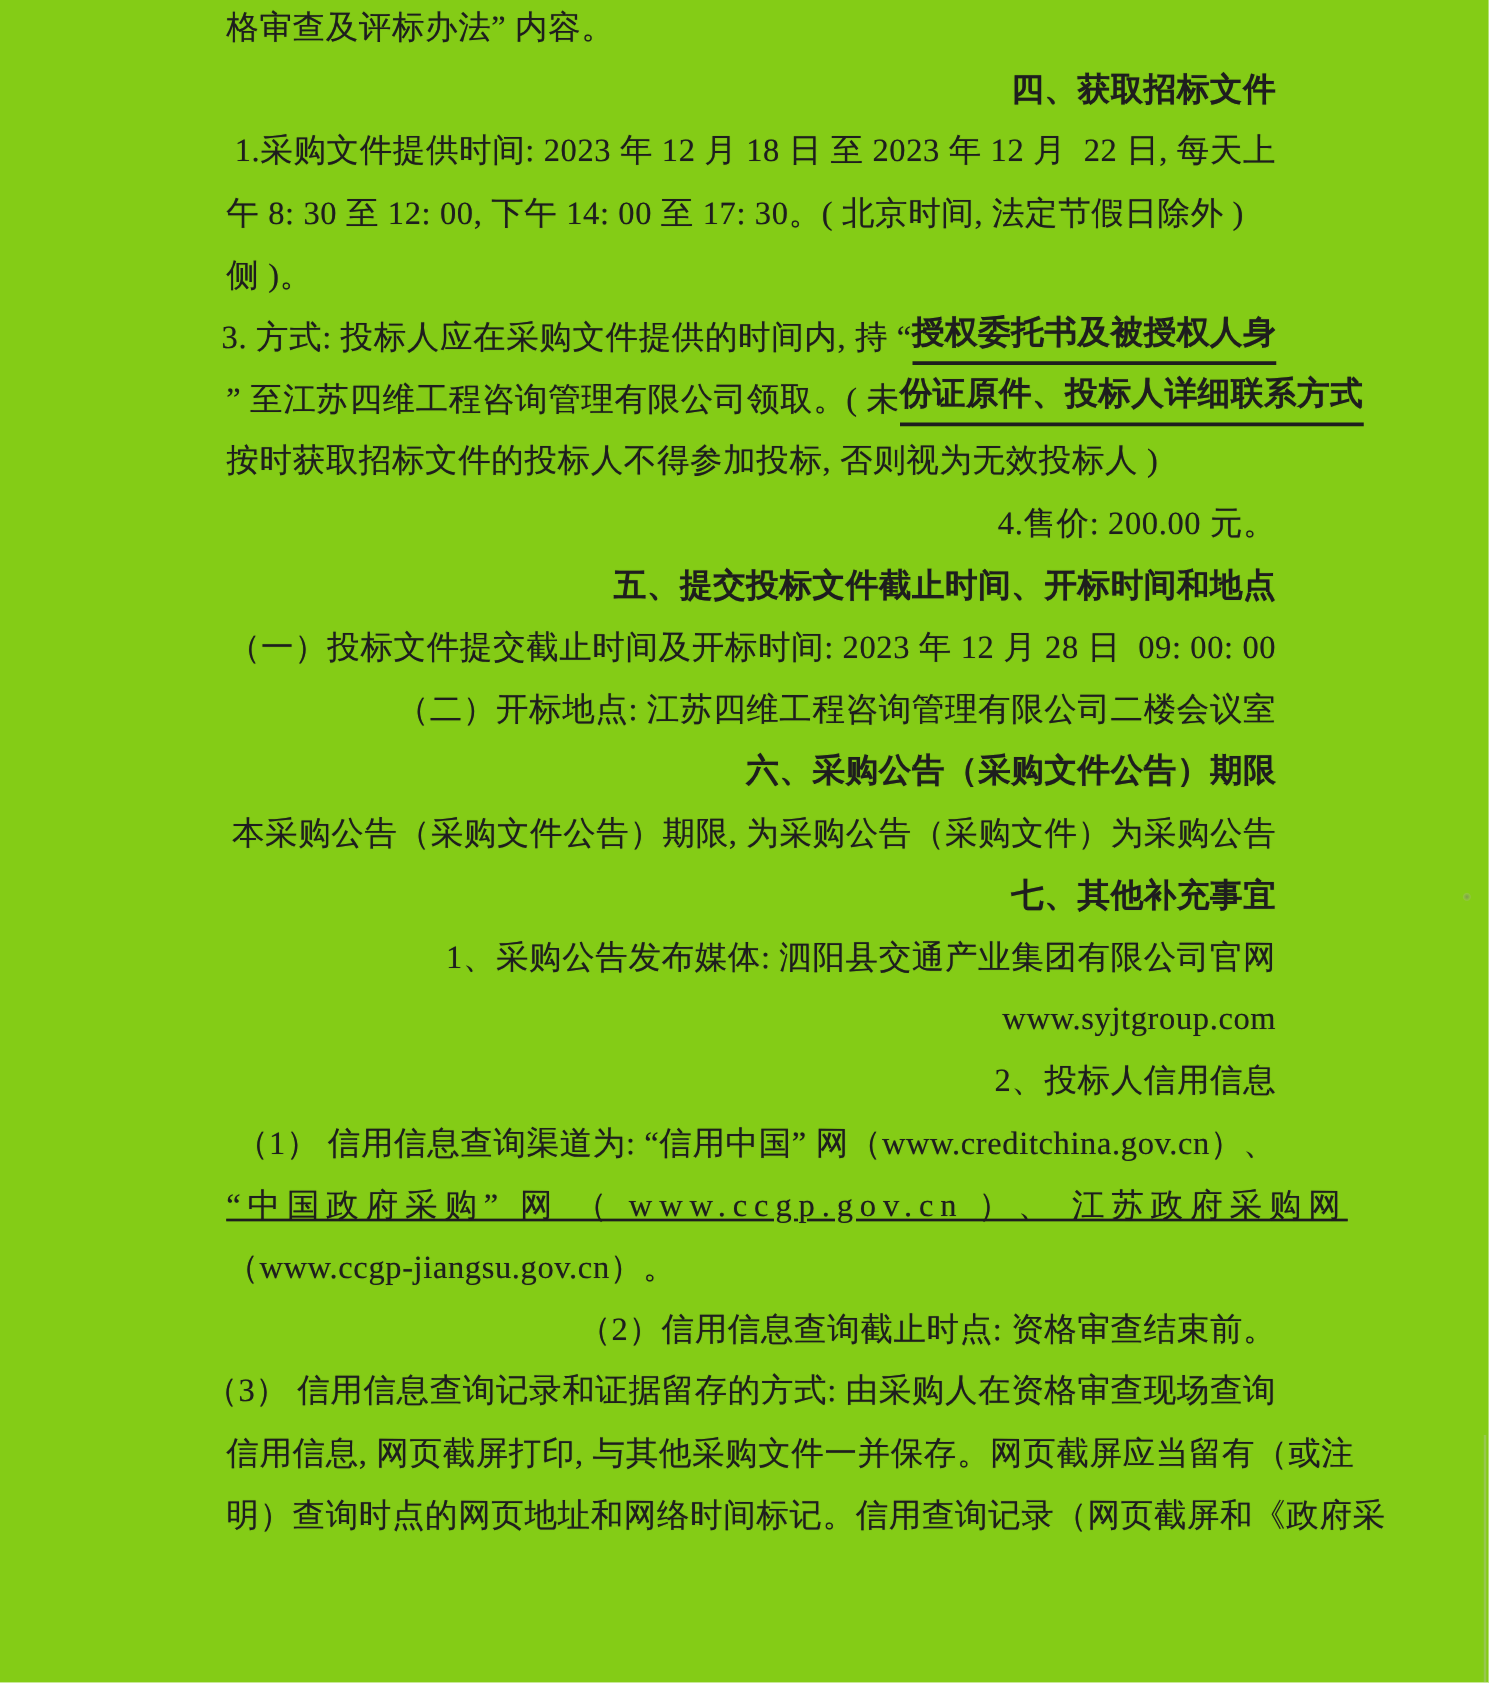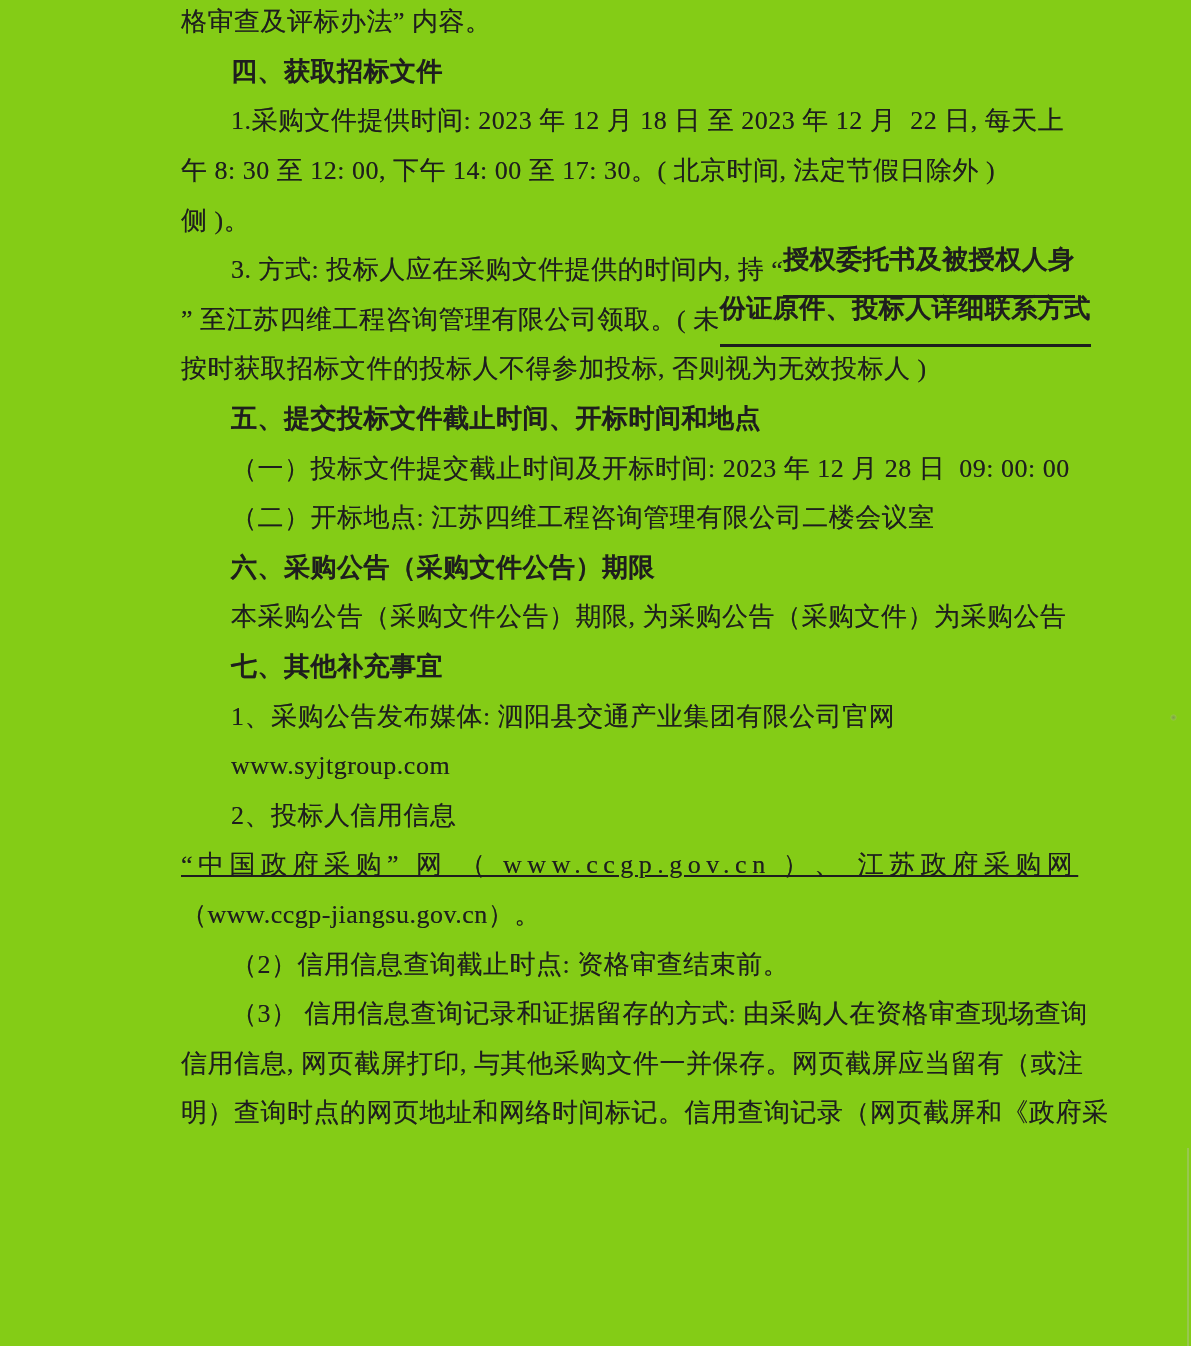--- a/index.html
+++ b/index.html
@@ -24,28 +24,28 @@
   }
   .line {
     height: 49.6px;
     display: flex;
     align-items: center;
     font-size: 26px;
     letter-spacing: 0.5px;
     white-space: pre;
     text-shadow: 0 0 0.6px rgba(30,30,30,0.55);
   }
-  .line.indent { padding-left: 50px; }
+  .line.indent { padding-left: 50px; justify-content: flex-end; }
   .line.bold   { font-weight: bold; }
   .line.wide   { letter-spacing: 5.5px; text-decoration: underline; }
   .seg { display: inline-block; }
   .seg.bu {
     font-weight: bold;
     border-bottom: 3px solid #1e1e1e;
-    padding-bottom: 18px;
+    padding-bottom: 6px;
   }
   .speck {
     position: absolute;
     left: 1170px;
     top: 714px;
     width: 7px;
     height: 7px;
     border-radius: 50%;
     background: radial-gradient(circle, rgba(120,120,120,0.55) 0%, rgba(180,180,180,0.25) 55%, rgba(255,255,255,0) 75%);
   }
@@ -64,29 +64,31 @@
 <div class="page" style="color: rgb(30, 30, 30); background: #84cc16;">
   <div class="content" id="doc-content">
       <div class="line"><span class="seg">格审查及评标办法” 内容。</span></div>
       <div class="line indent bold"><span class="seg">四、获取招标文件</span></div>
       <div class="line indent"><span class="seg">1.采购文件提供时间: 2023 年 12 月 18 日 至 2023 年 12 月  22 日, 每天上</span></div>
       <div class="line"><span class="seg">午 8: 30 至 12: 00, 下午 14: 00 至 17: 30。( 北京时间, 法定节假日除外 )</span></div>
       <div class="line"><span class="seg">侧 )。</span></div>
       <div class="line indent"><span class="seg">3. 方式: 投标人应在采购文件提供的时间内, 持 “</span><span class="seg bu">授权委托书及被授权人身</span></div>
       <div class="line"><span class="seg">” 至江苏四维工程咨询管理有限公司领取。( 未</span><span class="seg bu">份证原件、投标人详细联系方式</span></div>
       <div class="line"><span class="seg">按时获取招标文件的投标人不得参加投标, 否则视为无效投标人 )</span></div>
+      <div class="line indent"><span class="seg">4.售价: 200.00 元。</span></div>
       <div class="line indent bold"><span class="seg">五、提交投标文件截止时间、开标时间和地点</span></div>
       <div class="line indent"><span class="seg">（一）投标文件提交截止时间及开标时间: 2023 年 12 月 28 日  09: 00: 00</span></div>
       <div class="line indent"><span class="seg">（二）开标地点: 江苏四维工程咨询管理有限公司二楼会议室</span></div>
       <div class="line indent bold"><span class="seg">六、采购公告（采购文件公告）期限</span></div>
       <div class="line indent"><span class="seg">本采购公告（采购文件公告）期限, 为采购公告（采购文件）为采购公告</span></div>
       <div class="line indent bold"><span class="seg">七、其他补充事宜</span></div>
       <div class="line indent"><span class="seg">1、采购公告发布媒体: 泗阳县交通产业集团有限公司官网</span></div>
       <div class="line indent"><span class="seg">www.syjtgroup.com</span></div>
       <div class="line indent"><span class="seg">2、投标人信用信息</span></div>
+      <div class="line indent"><span class="seg">（1） 信用信息查询渠道为: “信用中国” 网（www.creditchina.gov.cn）、</span></div>
       <div class="line wide"><span class="seg">“中国政府采购” 网 （ www.ccgp.gov.cn ）、 江苏政府采购网</span></div>
       <div class="line"><span class="seg">（www.ccgp-jiangsu.gov.cn）。</span></div>
       <div class="line indent"><span class="seg">（2）信用信息查询截止时点: 资格审查结束前。</span></div>
       <div class="line indent"><span class="seg">（3） 信用信息查询记录和证据留存的方式: 由采购人在资格审查现场查询</span></div>
       <div class="line"><span class="seg">信用信息, 网页截屏打印, 与其他采购文件一并保存。网页截屏应当留有（或注</span></div>
       <div class="line"><span class="seg">明）查询时点的网页地址和网络时间标记。信用查询记录（网页截屏和《政府采</span></div>
     </div>
   <div class="speck"></div>
   <div class="scan-edge"></div>
 </div>

